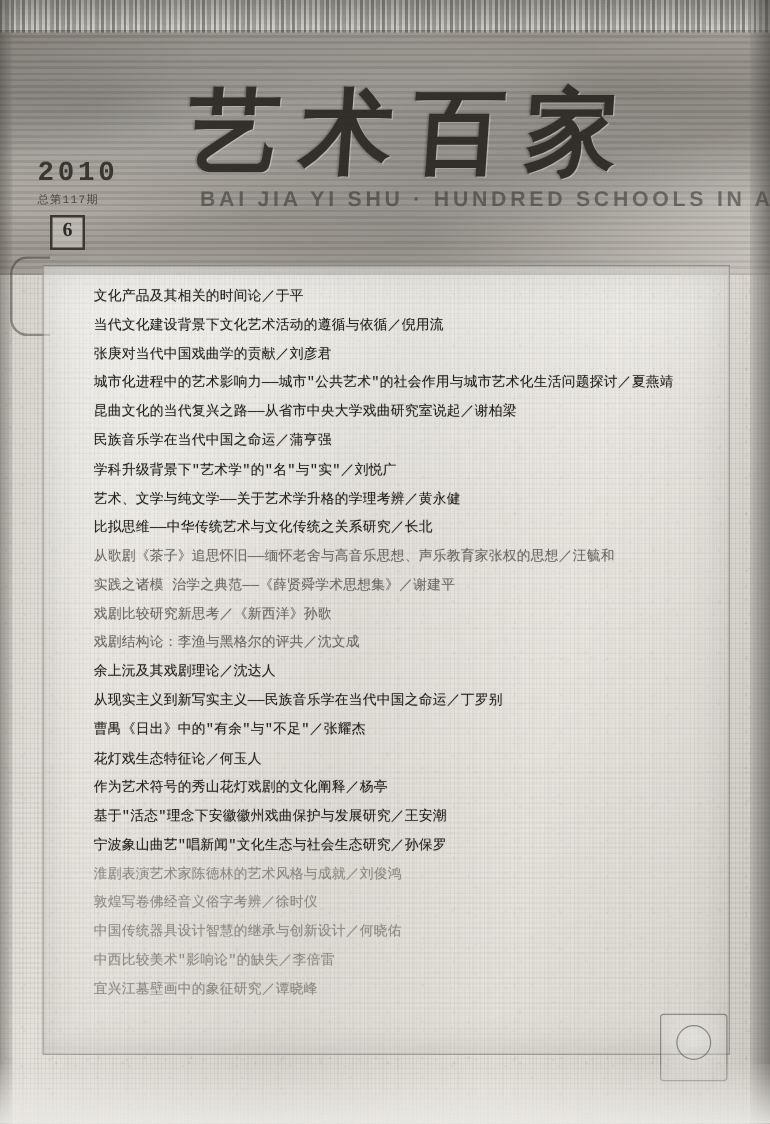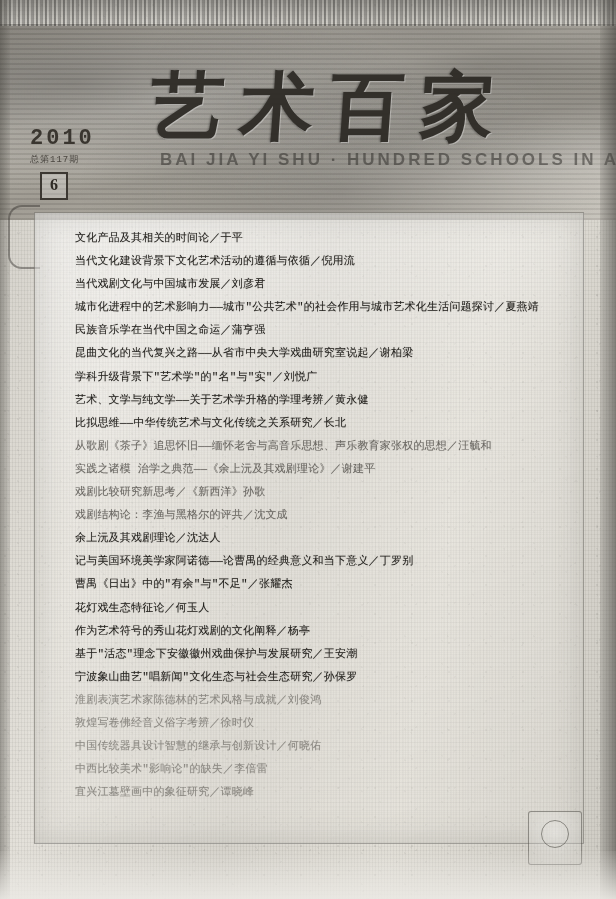--- a/index.html
+++ b/index.html
@@ -275,33 +275,33 @@
 
   <div class="issue-box">6</div>
 
   <div class="spine-mark"></div>
 
   <div class="toc-panel">
     <div class="panel-grain"></div>
     <div class="toc-list" id="toc-list">
         <div class="toc-item"><span>文化产品及其相关的时间论</span><span>／</span><span>于平</span></div>
         <div class="toc-item"><span>当代文化建设背景下文化艺术活动的遵循与依循</span><span>／</span><span>倪用流</span></div>
-        <div class="toc-item"><span>当代戏剧文化与中国城市发展</span><span>／</span><span>刘彦君</span></div>
+        <div class="toc-item"><span>张庚对当代中国戏曲学的贡献</span><span>／</span><span>刘彦君</span></div>
         <div class="toc-item"><span>城市化进程中的艺术影响力——城市"公共艺术"的社会作用与城市艺术化生活问题探讨</span><span>／</span><span>夏燕靖</span></div>
+        <div class="toc-item"><span>昆曲文化的当代复兴之路——从省市中央大学戏曲研究室说起</span><span>／</span><span>谢柏梁</span></div>
         <div class="toc-item"><span>民族音乐学在当代中国之命运</span><span>／</span><span>蒲亨强</span></div>
-        <div class="toc-item"><span>昆曲文化的当代复兴之路——从省市中央大学戏曲研究室说起</span><span>／</span><span>谢柏梁</span></div>
         <div class="toc-item"><span>学科升级背景下"艺术学"的"名"与"实"</span><span>／</span><span>刘悦广</span></div>
         <div class="toc-item"><span>艺术、文学与纯文学——关于艺术学升格的学理考辨</span><span>／</span><span>黄永健</span></div>
         <div class="toc-item"><span>比拟思维——中华传统艺术与文化传统之关系研究</span><span>／</span><span>长北</span></div>
         <div class="toc-item faded"><span>从歌剧《茶子》追思怀旧——缅怀老舍与高音乐思想、声乐教育家张权的思想</span><span>／</span><span>汪毓和</span></div>
-        <div class="toc-item faded"><span>实践之诸模  治学之典范——《余上沅及其戏剧理论》</span><span>／</span><span>谢建平</span></div>
+        <div class="toc-item faded"><span>实践之诸模  治学之典范——《薛贤舜学术思想集》</span><span>／</span><span>谢建平</span></div>
         <div class="toc-item faded"><span>戏剧比较研究新思考</span><span>／</span><span>《新西洋》孙歌</span></div>
         <div class="toc-item faded"><span>戏剧结构论：李渔与黑格尔的评共</span><span>／</span><span>沈文成</span></div>
         <div class="toc-item"><span>余上沅及其戏剧理论</span><span>／</span><span>沈达人</span></div>
-        <div class="toc-item"><span>记与美国环境美学家阿诺德——论曹禺的经典意义和当下意义</span><span>／</span><span>丁罗别</span></div>
+        <div class="toc-item"><span>从现实主义到新写实主义——民族音乐学在当代中国之命运</span><span>／</span><span>丁罗别</span></div>
         <div class="toc-item"><span>曹禺《日出》中的"有余"与"不足"</span><span>／</span><span>张耀杰</span></div>
         <div class="toc-item"><span>花灯戏生态特征论</span><span>／</span><span>何玉人</span></div>
         <div class="toc-item"><span>作为艺术符号的秀山花灯戏剧的文化阐释</span><span>／</span><span>杨亭</span></div>
         <div class="toc-item"><span>基于"活态"理念下安徽徽州戏曲保护与发展研究</span><span>／</span><span>王安潮</span></div>
         <div class="toc-item"><span>宁波象山曲艺"唱新闻"文化生态与社会生态研究</span><span>／</span><span>孙保罗</span></div>
         <div class="toc-item faint"><span>淮剧表演艺术家陈德林的艺术风格与成就</span><span>／</span><span>刘俊鸿</span></div>
         <div class="toc-item faint"><span>敦煌写卷佛经音义俗字考辨</span><span>／</span><span>徐时仪</span></div>
         <div class="toc-item faint"><span>中国传统器具设计智慧的继承与创新设计</span><span>／</span><span>何晓佑</span></div>
         <div class="toc-item faint"><span>中西比较美术"影响论"的缺失</span><span>／</span><span>李倍雷</span></div>
         <div class="toc-item faint"><span>宜兴江墓壁画中的象征研究</span><span>／</span><span>谭晓峰</span></div>

